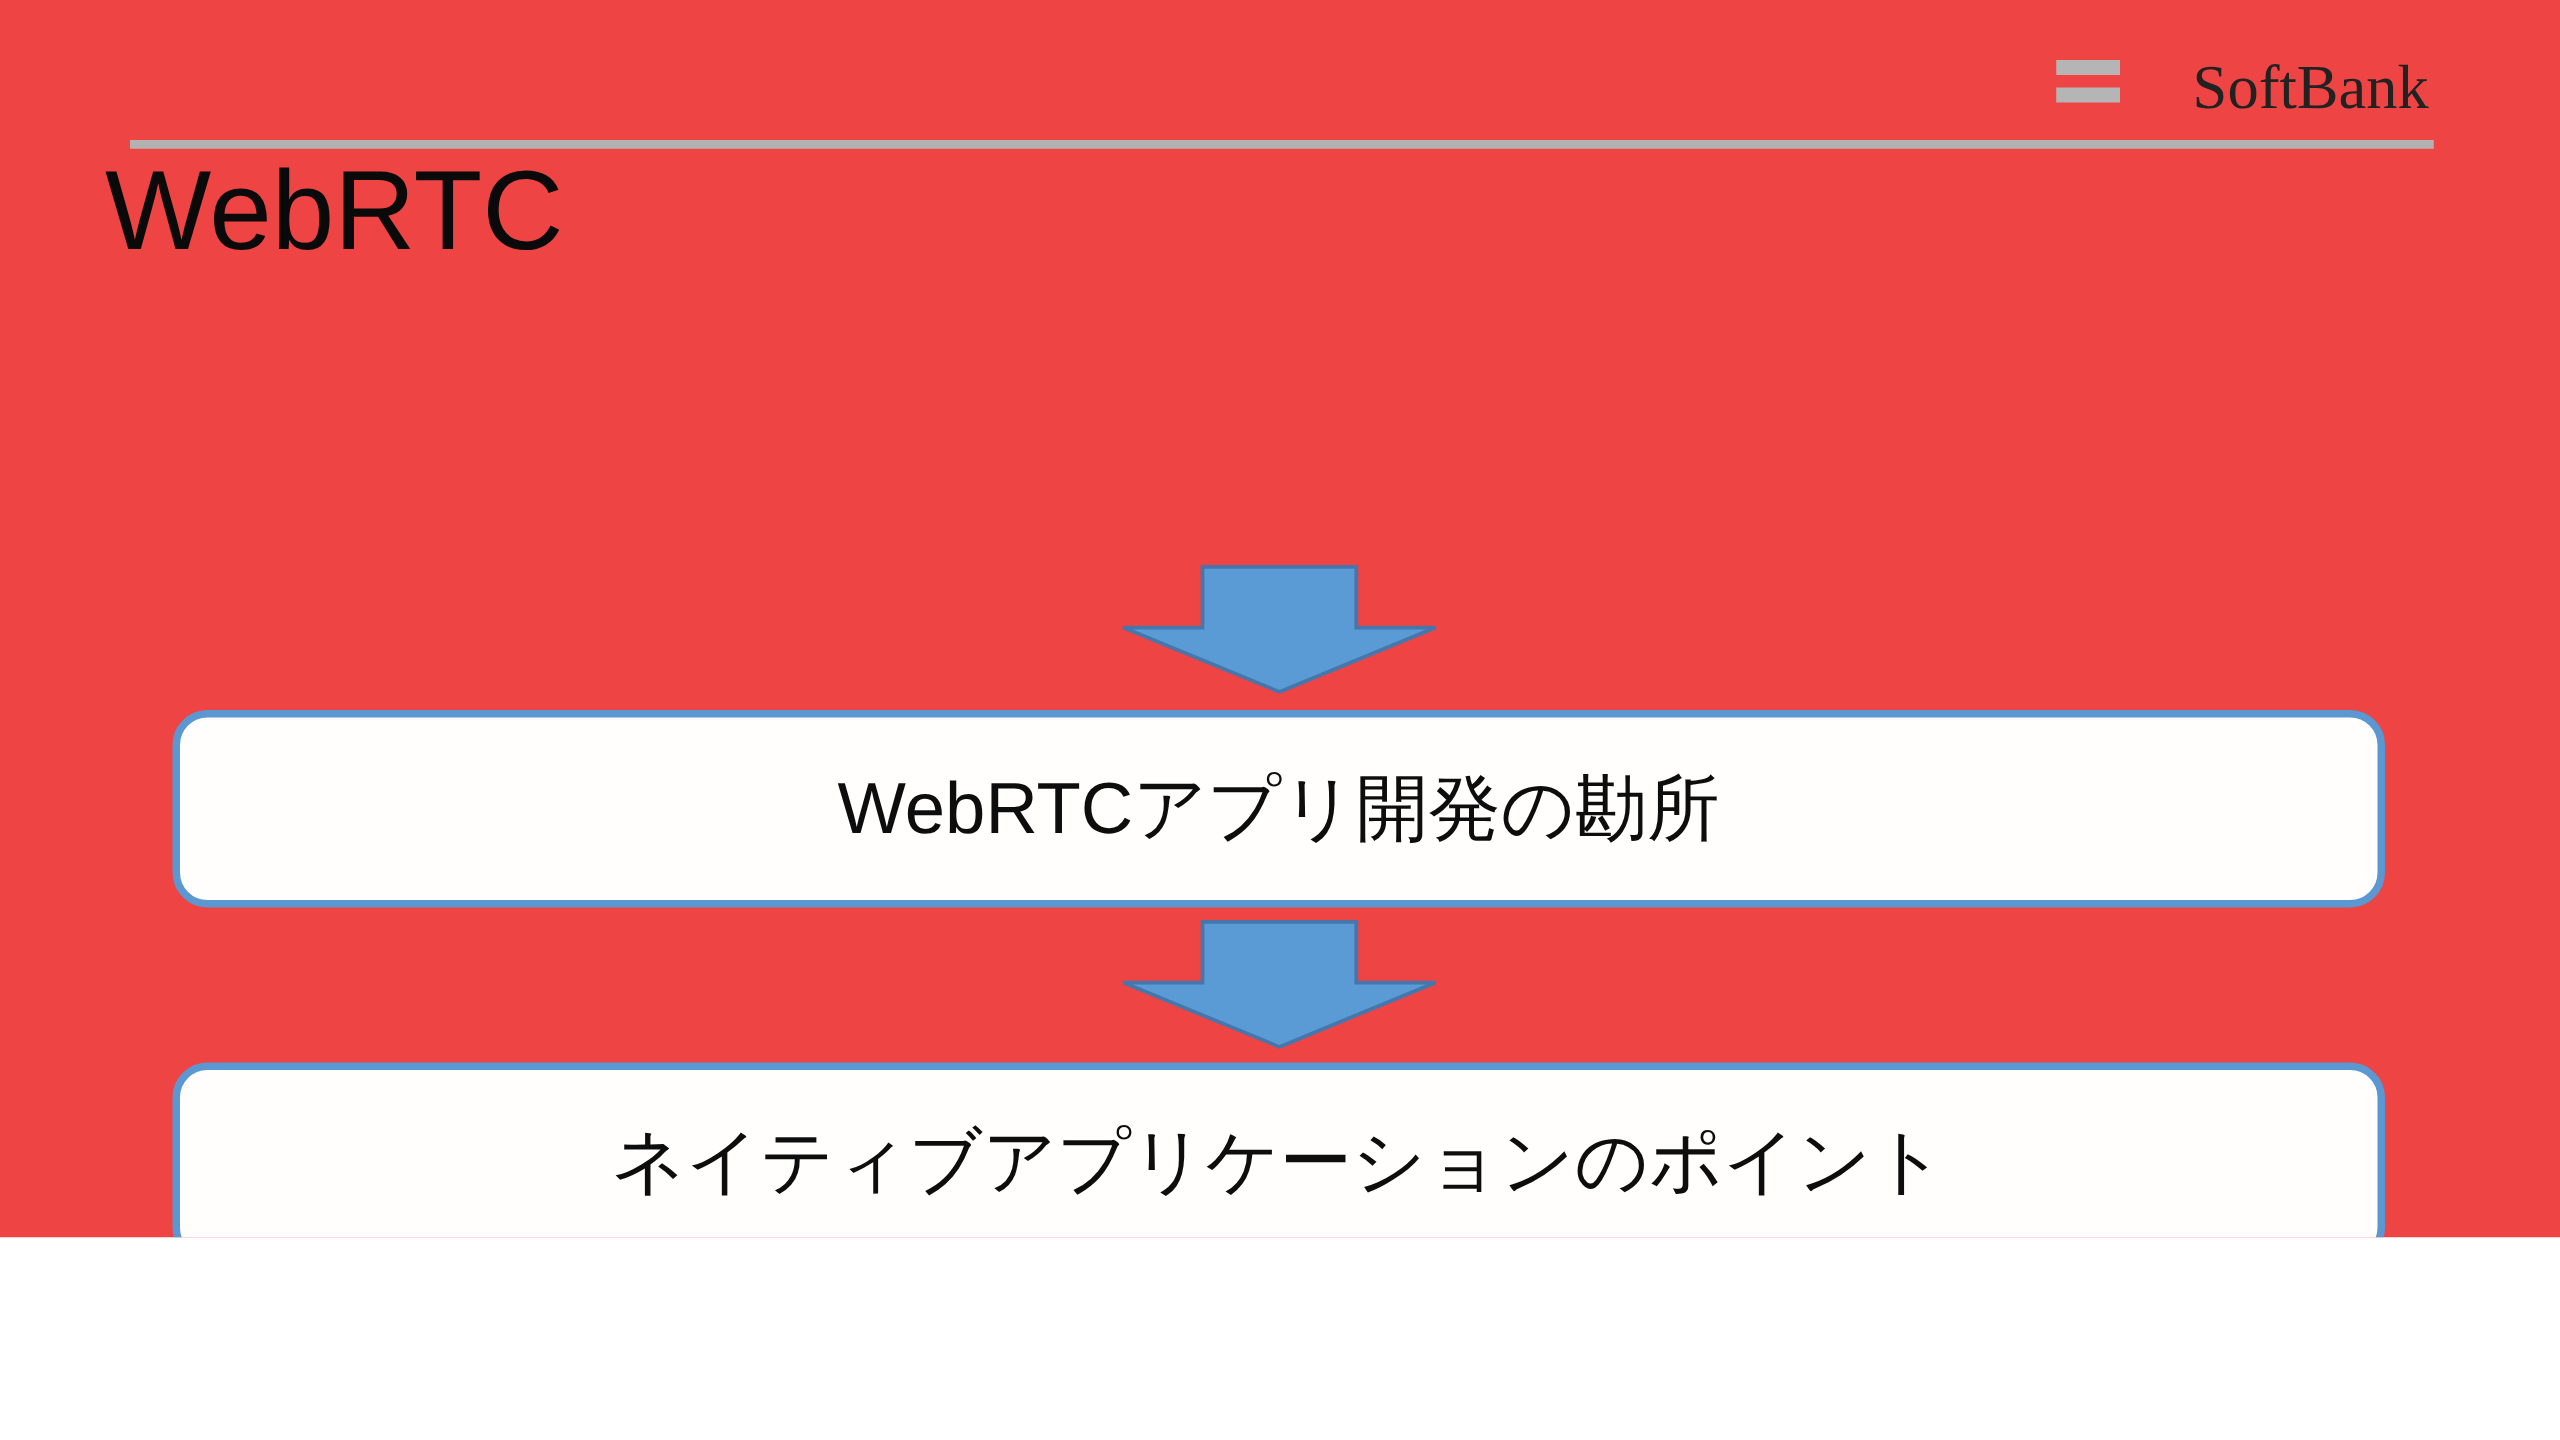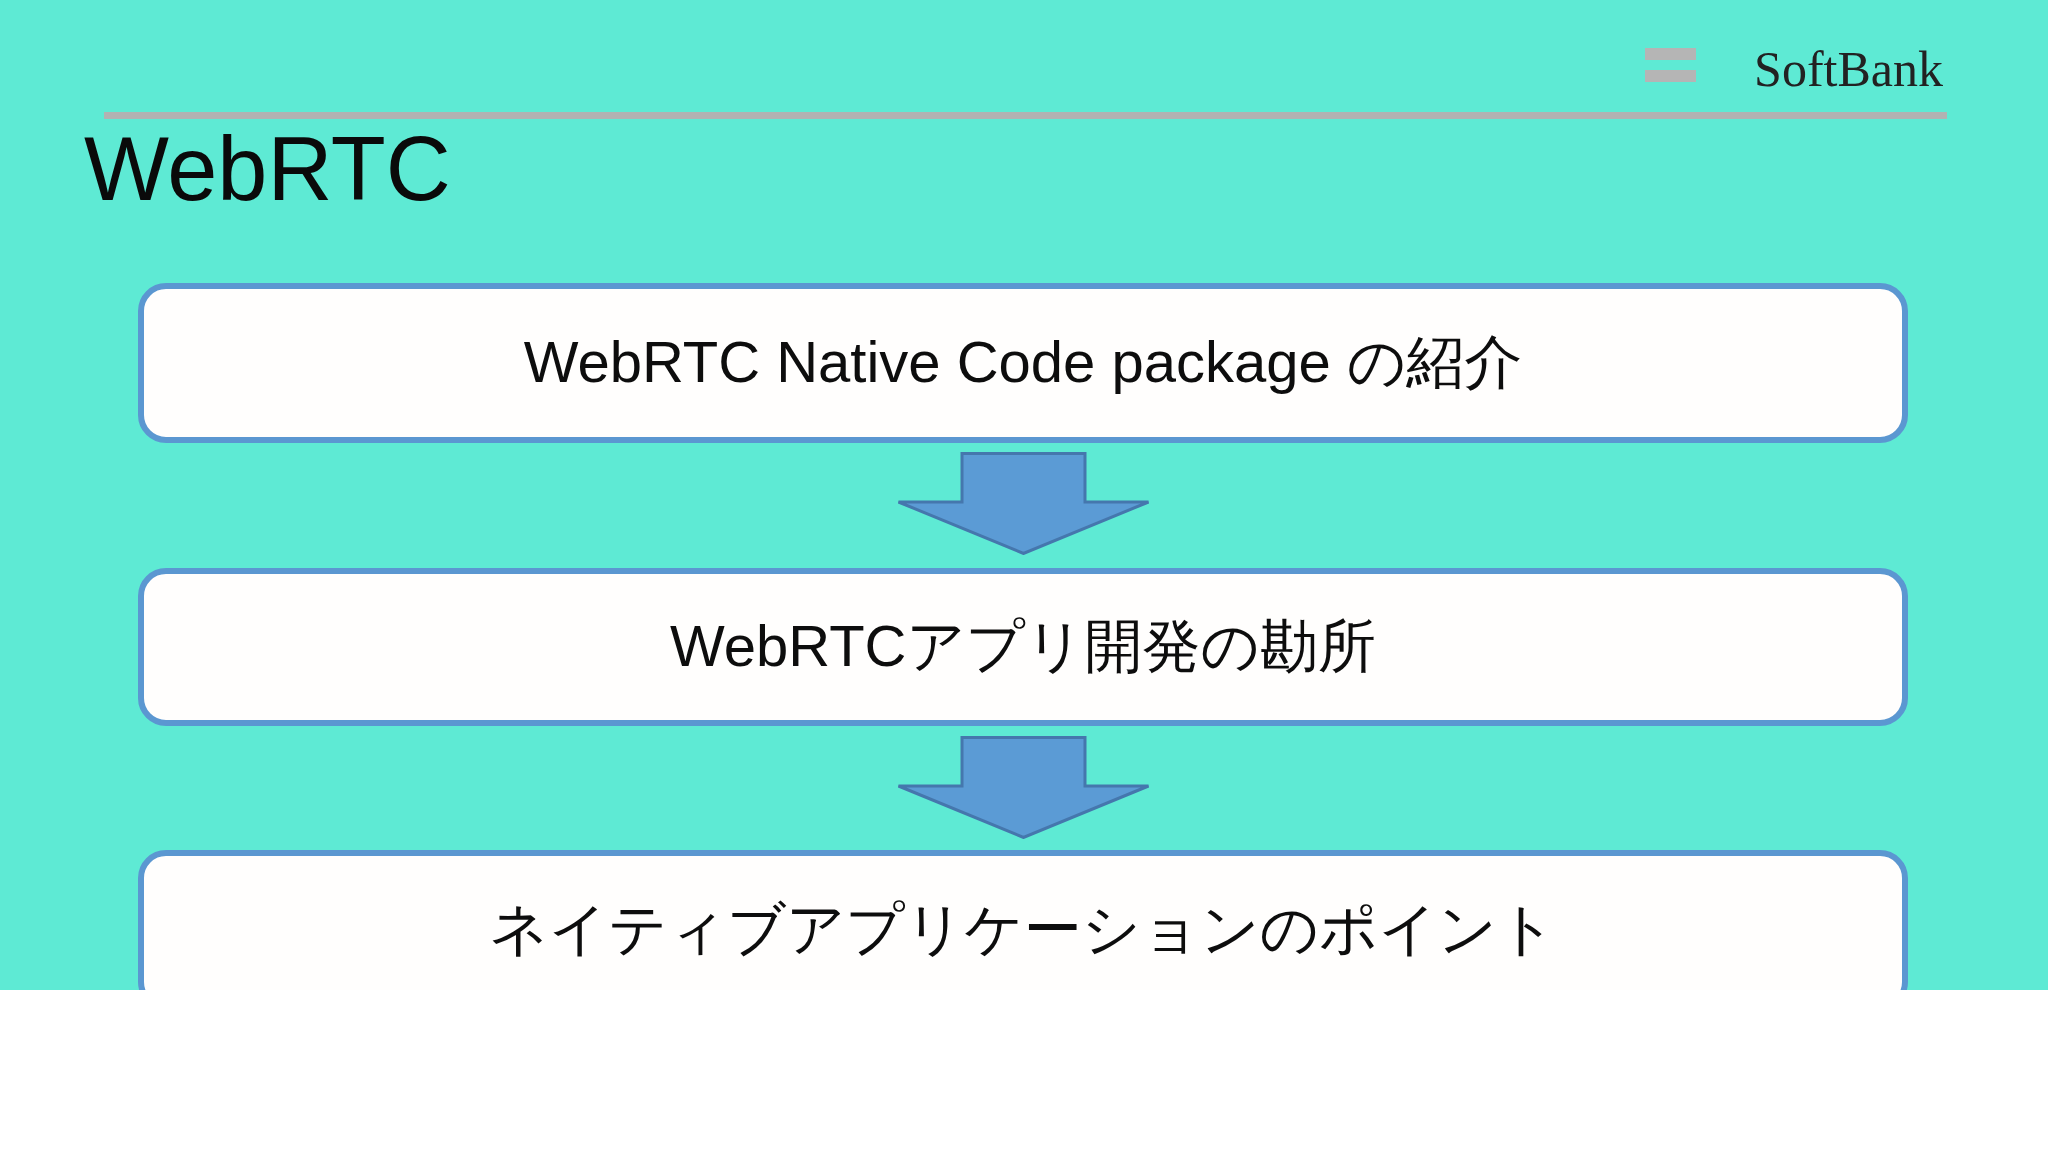--- a/index.html
+++ b/index.html
@@ -4,21 +4,21 @@
 <style>
   html, body {
     margin: 0;
     padding: 0;
     background: #ffffff;
   }
   .slide {
     position: relative;
     width: 2048px;
     height: 990px;
-    background: #5eead4;
+    background: #ef4444;
     overflow: hidden;
     font-family: "Liberation Sans", sans-serif;
   }
 
   
   .brand {
     position: absolute;
     top: 0;
     right: 100px;
     height: 100px;
@@ -118,23 +118,20 @@
       <div class="bar"></div>
       <div class="bar"></div>
     </div>
     <div class="brand-name">SoftBank</div>
   </div>
 
   <div class="header-divider"></div>
 
   <div class="page-title">WebRTC</div>
 
-  <div class="agenda-box" id="box-1">
-    <div class="agenda-label">WebRTC Native Code package の紹介</div>
-  </div>
 
   <svg class="down-arrow" id="arrow-1" viewBox="0 0 253 103">
     <polygon points="65,1.5 188,1.5 188,50 251.5,50 126.5,101.5 1.5,50 65,50" fill="#5b9bd5" stroke="#4577ad" stroke-width="3"></polygon>
   </svg>
 
   <div class="agenda-box" id="box-2">
     <div class="agenda-label">WebRTCアプリ開発の勘所</div>
   </div>
 
   <svg class="down-arrow" id="arrow-2" viewBox="0 0 253 103">

